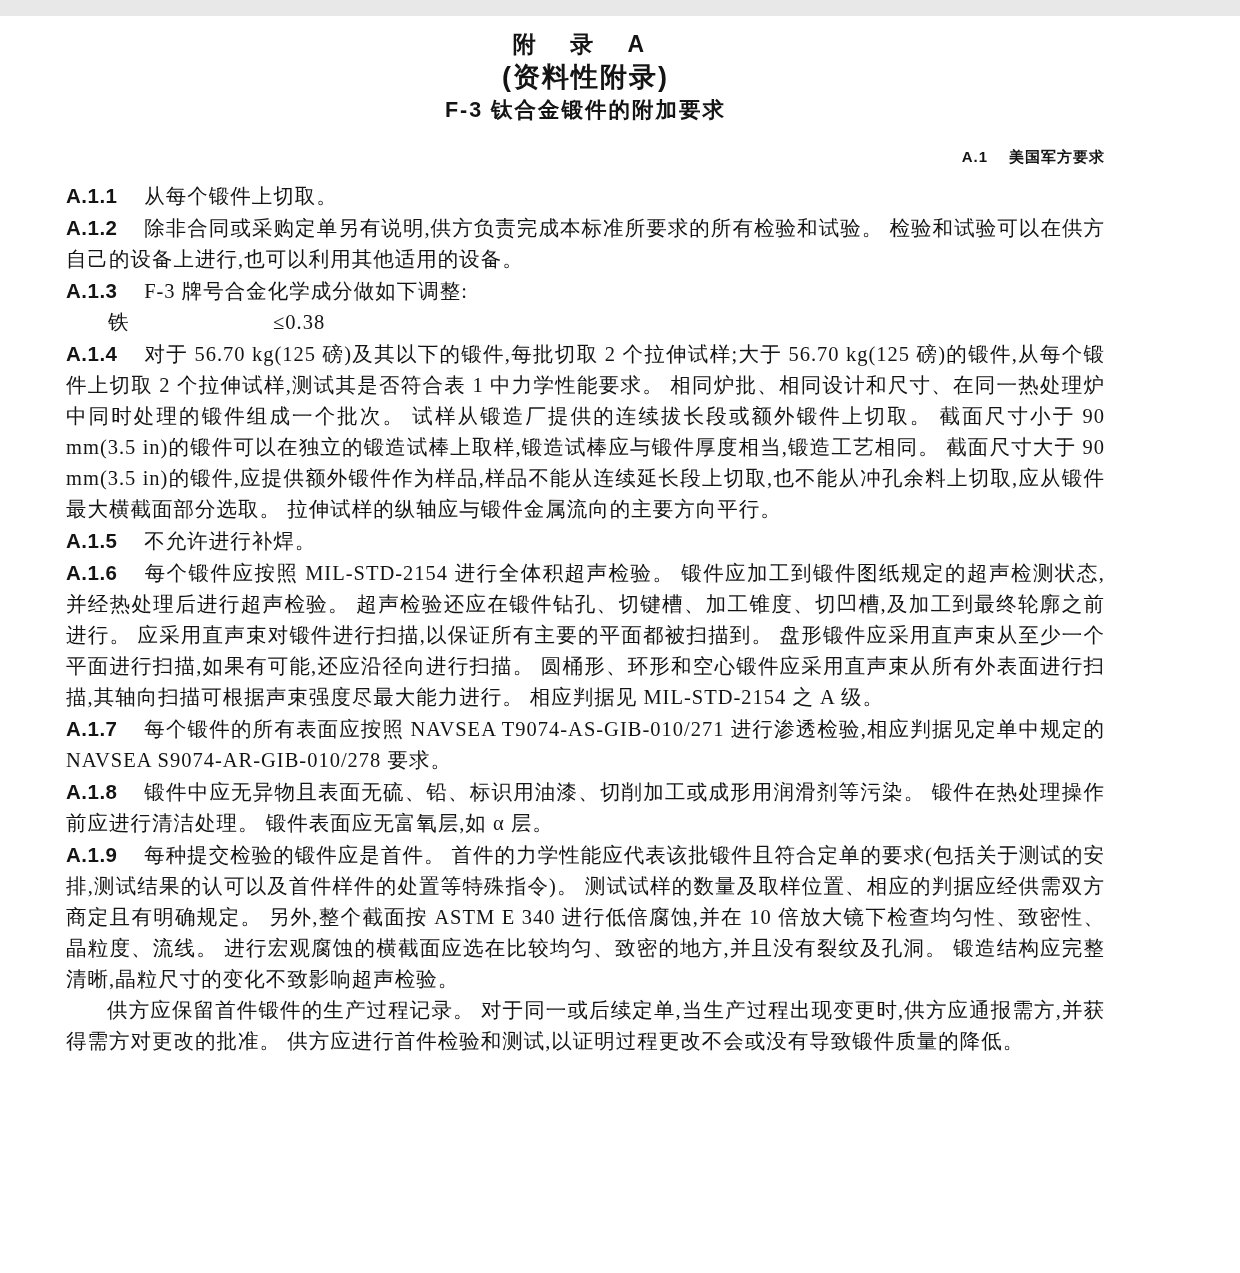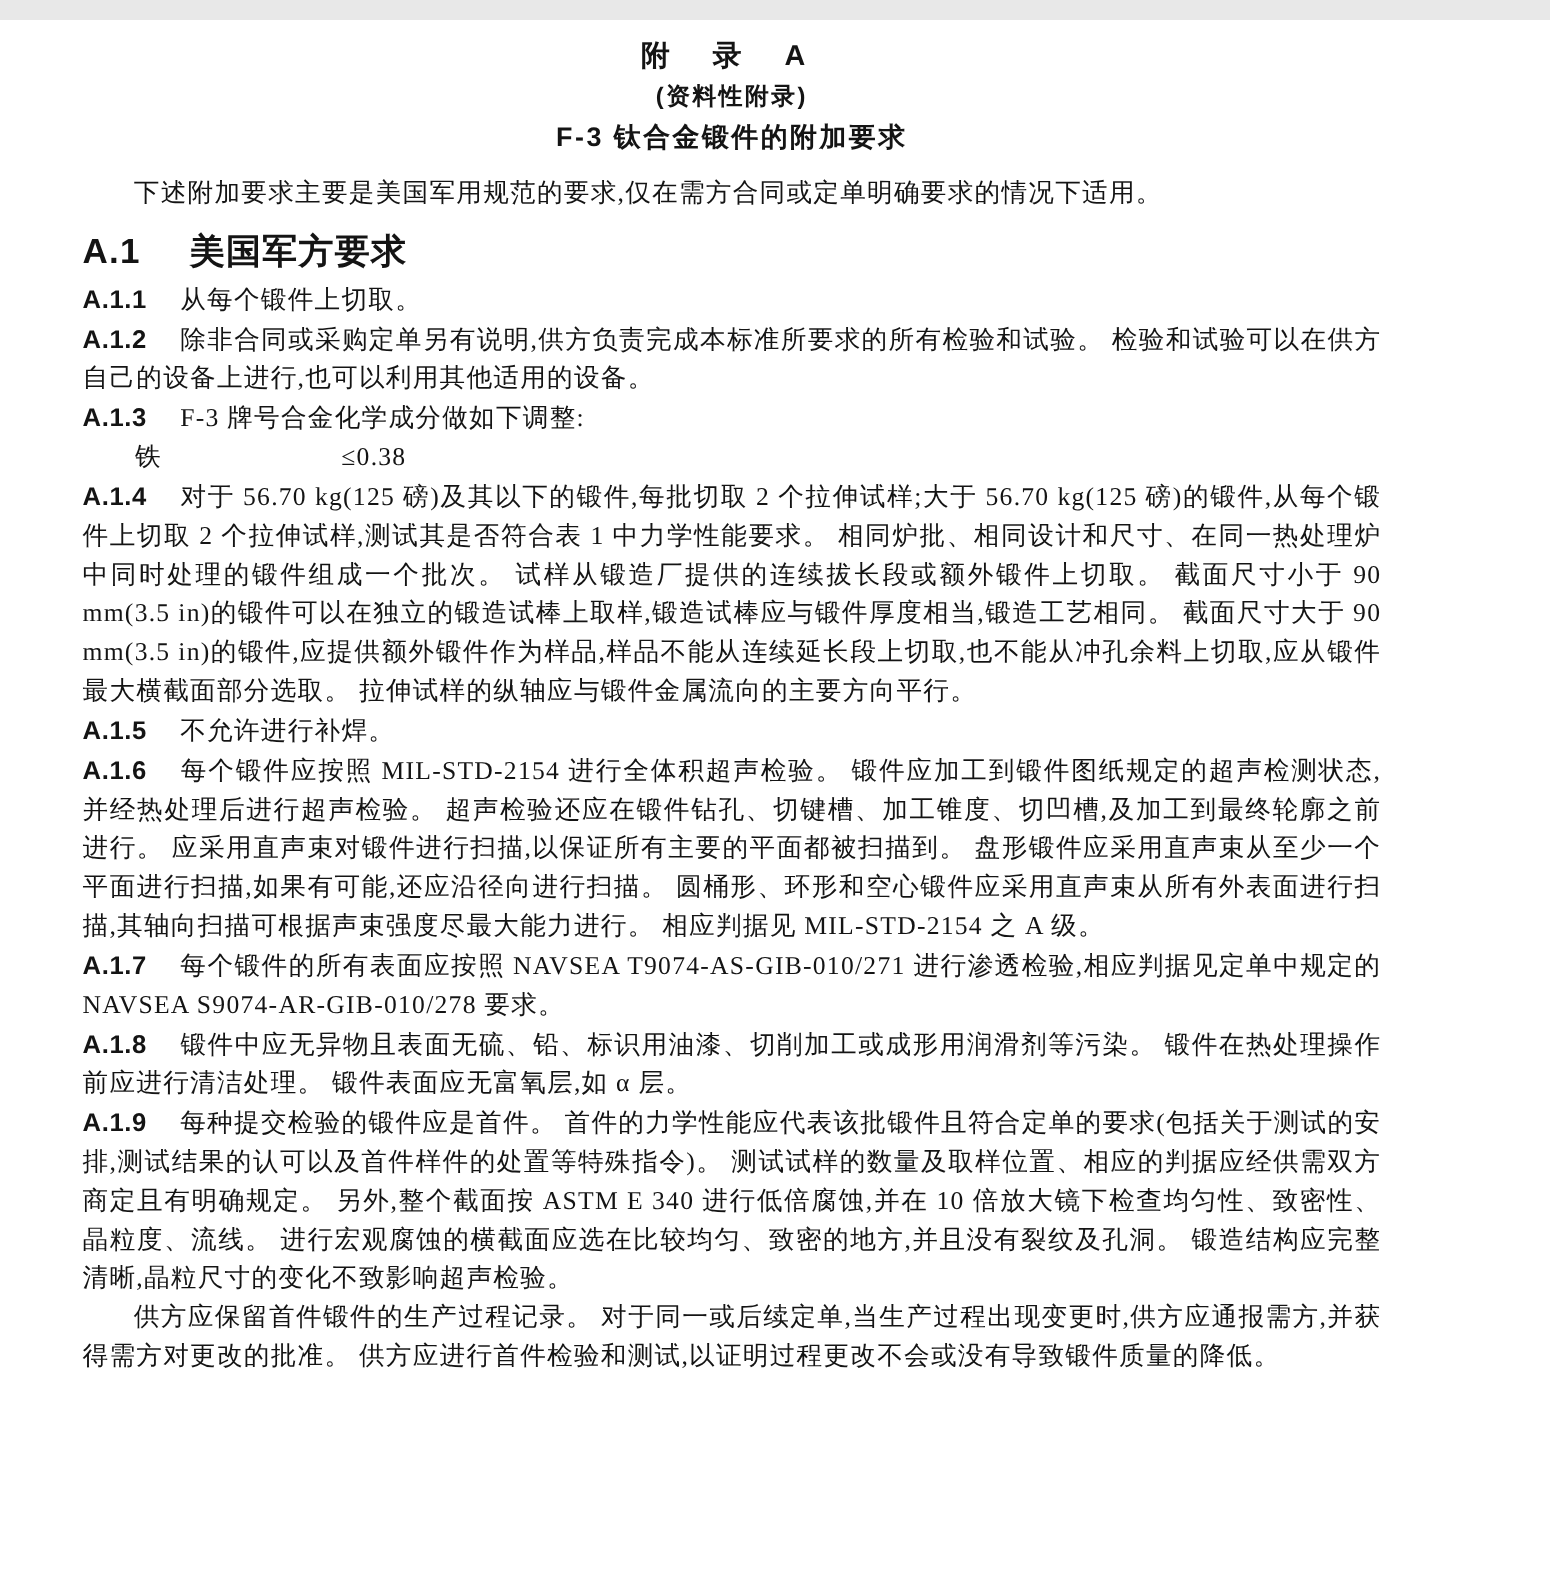--- a/index.html
+++ b/index.html
@@ -13,26 +13,26 @@
     font-family: "Liberation Serif", "DejaVu Serif", serif;
     font-size: 20.5px;
     line-height: 31px;
     letter-spacing: 1px;
     box-sizing: border-box;
     padding: 12px 135px 0 66px;
     overflow: hidden;
   }
   .hdr { text-align: center; font-family: "Liberation Sans", "DejaVu Sans", sans-serif; font-weight: bold; }
   .hdr-line1 { font-size: 23px; letter-spacing: 14px; line-height: 33px; }
-  .hdr-line2 { font-size: 19px; letter-spacing: 2px; line-height: 33px; }
+  .hdr-line2 { font-size: 27px; letter-spacing: 2px; line-height: 33px; }
   .hdr-line3 { font-size: 21.5px; letter-spacing: 2px; line-height: 33px; }
   .intro { text-indent: 2em; text-align: justify; margin: 13px 0 6px 0; }
   .section-heading {
     font-family: "Liberation Sans", "DejaVu Sans", sans-serif;
-    font-weight: bold; font-size: 28px; margin: 14px 0 8px 0; line-height: 31px;
+    font-weight: bold; font-size: 15px; margin: 14px 0 8px 0; line-height: 31px; text-align: right;
   }
   .section-heading .sec-label { margin-right: 1.4em; }
   p.clause { margin: 0; text-align: justify; }
   .clabel {
     font-family: "Liberation Sans", "DejaVu Sans", sans-serif;
     font-weight: bold;
     margin-right: 1.3em;
     letter-spacing: 0.5px;
   }
   .comp-table { margin: 0; }
@@ -45,21 +45,20 @@
 <body>
 
 <div class="page">
 
   <div class="hdr">
     <div class="hdr-line1">附 录 A</div>
     <div class="hdr-line2">(资料性附录)</div>
     <div class="hdr-line3">F-3 钛合金锻件的附加要求</div>
   </div>
 
-  <p class="intro">下述附加要求主要是美国军用规范的要求,仅在需方合同或定单明确要求的情况下适用。</p>
 
   <div class="section-heading">
     <span class="sec-label">A.1</span><span>美国军方要求</span>
   </div>
 
   <p class="clause">
     <span class="clabel">A.1.1</span><span>从每个锻件上切取。</span>
   </p>
 
   <p class="clause">

